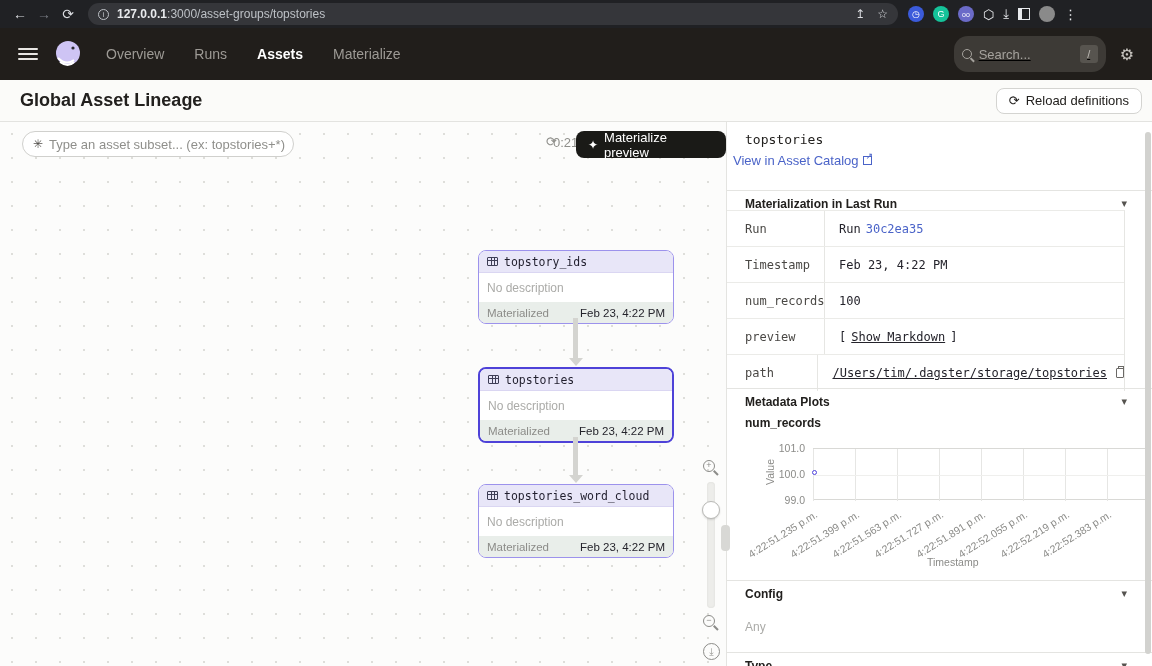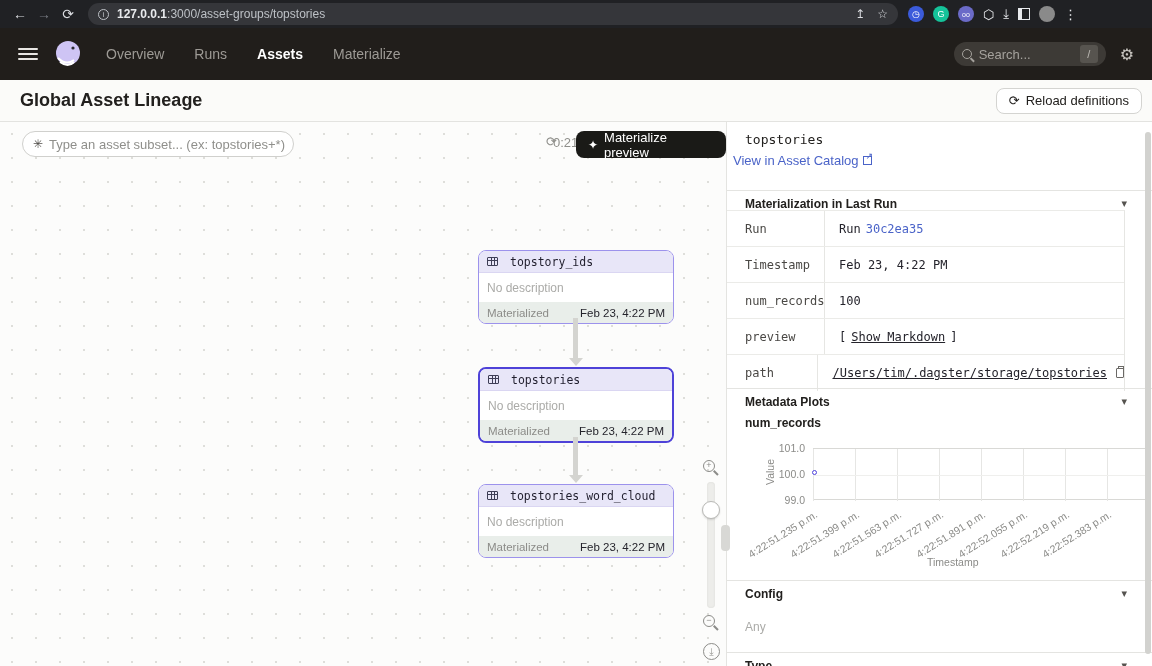--- a/index.html
+++ b/index.html
@@ -24,22 +24,22 @@
 
   
   .dnav { position:absolute; left:0; top:28px; width:1152px; height:52px; background:#211E1B;
     display:flex; align-items:center; }
   .hamburger { width:20px; margin-left:18px; cursor:pointer; }
   .hamburger div { height:2px; background:#E8E6E3; margin:3px 0; border-radius:1px; }
   .dlogo { width:32px; height:32px; margin-left:14px; }
   .dnav-links { display:flex; gap:30px; margin-left:22px; font-size:14px; color:#9D9A95; }
   .dnav-links span { cursor:pointer; }
   .dnav-links .active { color:#FFFFFF; font-weight:bold; }
-  .searchpill { margin-left:auto; width:152px; height:24px; background:#3D3A36; border-radius:14px;
-    display:flex; align-items:center; padding:8px 8px; }
+  .searchpill { margin-left:auto; width:152px; height:36px; background:#3D3A36; border-radius:14px;
+    display:flex; align-items:center; padding:8px 8px;text-decoration:underline; }
   .mag { width:10px; height:10px; border:1.5px solid #A5A29D; border-radius:50%; position:relative; flex:0 0 auto; }
   .mag::after { content:""; position:absolute; width:5px; height:1.5px; background:#A5A29D;
     right:-4px; bottom:-2px; transform:rotate(45deg); }
   .searchpill .ph { color:#A5A29D; font-size:13px; margin-left:7px; }
   .slash { margin-left:auto; width:18px; height:18px; background:#57544F; color:#BDBAB5;
     border-radius:3px; font-size:11px; display:flex; align-items:center; justify-content:center; }
   .gear { color:#C8C5C0; font-size:16px; margin:0 18px 0 14px; cursor:pointer; }
 
   
   .pagehead { position:absolute; left:0; top:80px; width:1152px; height:42px; background:#FBFBF9;
@@ -65,21 +65,21 @@
   .mat-btn { position:absolute; left:576px; top:9px; height:27px; background:#1A1A17; color:#fff;
     border-radius:8px; display:flex; align-items:center; gap:6px; padding:0 12px; font-size:13px;
     font-weight:500; cursor:pointer; }
   .mat-btn .spark { font-size:12px; }
 
   
   .node { position:absolute; left:478px; width:196px; border:1px solid #9C92EC; border-radius:8px;
     background:#fff; overflow:hidden; cursor:pointer; }
   .node.selected { border:2px solid #4E42D8; }
   .node-head { height:22px; background:#E8E6F8; border-bottom:1px solid #DAD6F2; display:flex;
-    align-items:center; padding:0 8px; gap:12px; }
+    align-items:center; padding:0 8px; gap:6px; }
   .node-head .tbl-icon { width:11px; height:9px; border:1px solid #3E3E56; border-radius:1px;
     position:relative; flex:0 0 auto; }
   .tbl-icon::before { content:""; position:absolute; left:0; right:0; top:2px; height:1px; background:#3E3E56; }
   .tbl-icon::after { content:""; position:absolute; top:0; bottom:0; left:3px; width:1px; background:#3E3E56; box-shadow:3px 0 0 #3E3E56; }
   .node-name { font-family:"DejaVu Sans Mono", monospace; font-size:11.5px; color:#211F2E; }
   .node-body { height:29px; display:flex; align-items:center; padding:0 8px; font-size:12px; color:#ABABA8; background:#fff; }
   .node-foot { height:21px; background:#E9EEEA; display:flex; align-items:center; padding:0 8px; font-size:11.5px; }
   .node-foot .st { color:#8C8C89; }
   .node-foot .ts { margin-left:auto; color:#25242C; }
 

